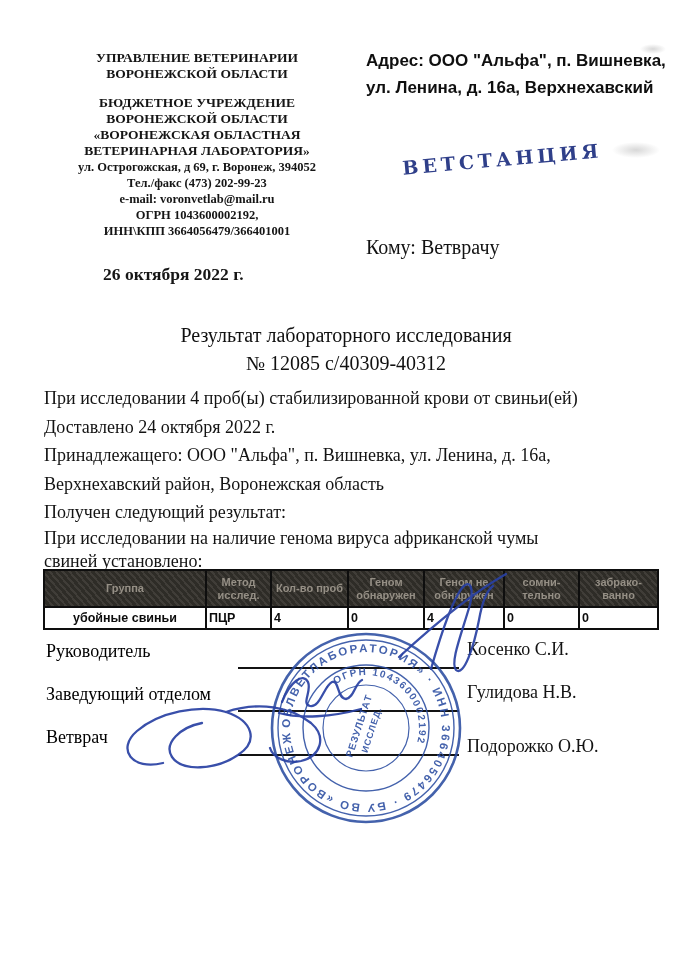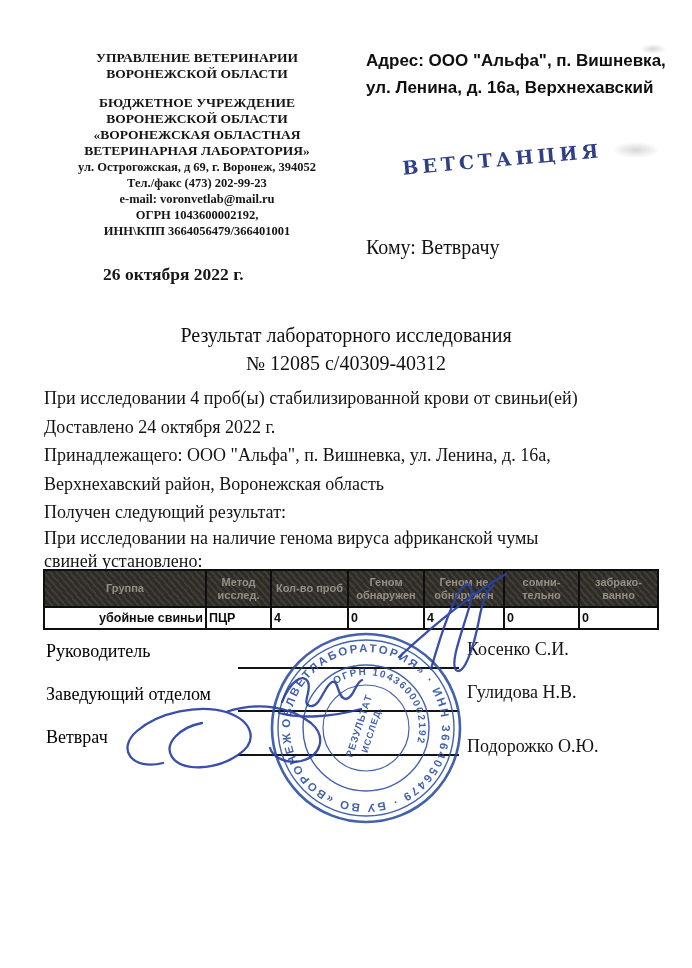--- a/index.html
+++ b/index.html
@@ -45,21 +45,21 @@
     background:
       repeating-linear-gradient(49deg, rgba(255,255,255,.045) 0 2px, rgba(0,0,0,.16) 2px 5px),
       #37342f;
     color:#958f85;font-size:11px;line-height:12.5px;font-weight:bold;
     border:2px solid #0e0e0e;height:33px;padding:1px 2px;text-align:center;vertical-align:middle;
   }
   .results td{
     border:2px solid #0e0e0e;font-size:12.5px;font-weight:bold;height:20px;
     text-align:left;vertical-align:middle;padding:0 2px;color:#0c0c0c;background:#fff;
   }
-  .results td.group{text-align:right;}
+  .results td.group{text-align:center;}
   
   .sig-role{position:absolute;left:46px;font-size:18px;color:#000000;}
   .sig-name{position:absolute;left:467px;font-size:18px;color:#131313;}
   .sig-line{position:absolute;left:238px;width:221px;height:0;border-top:2px solid #131313;}
   
   .footer{
     position:absolute;left:0;top:779px;width:692px;text-align:center;
     font-weight:bold;font-size:13.8px;color:#111;
   }
   

